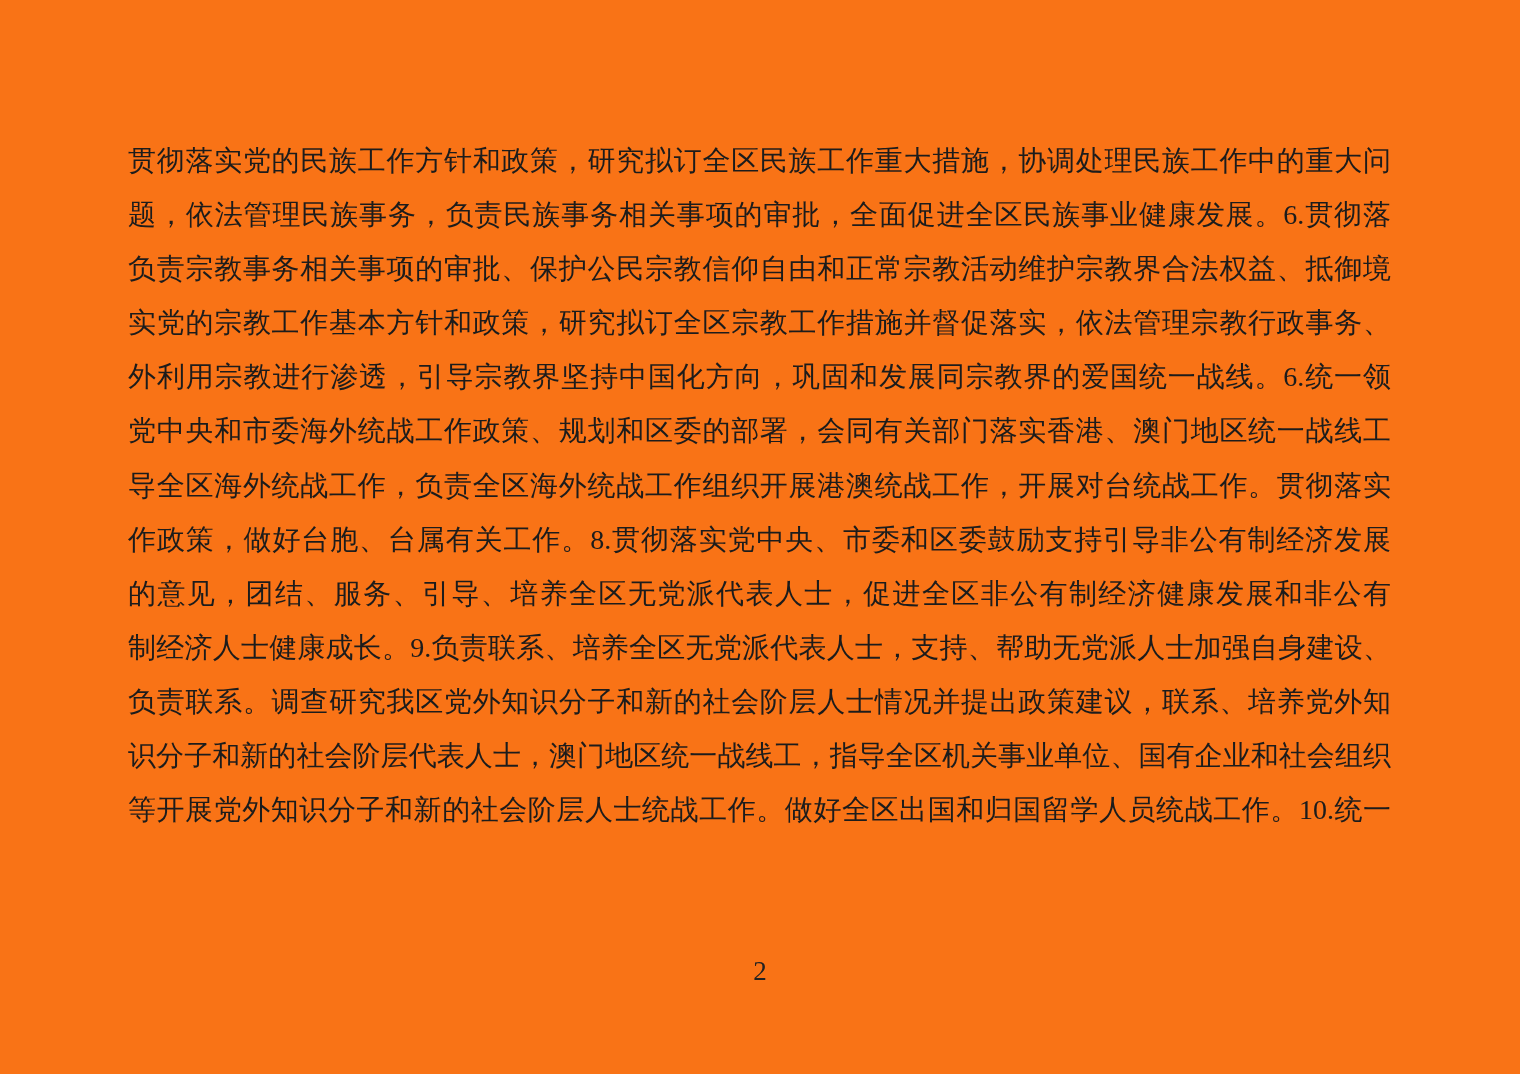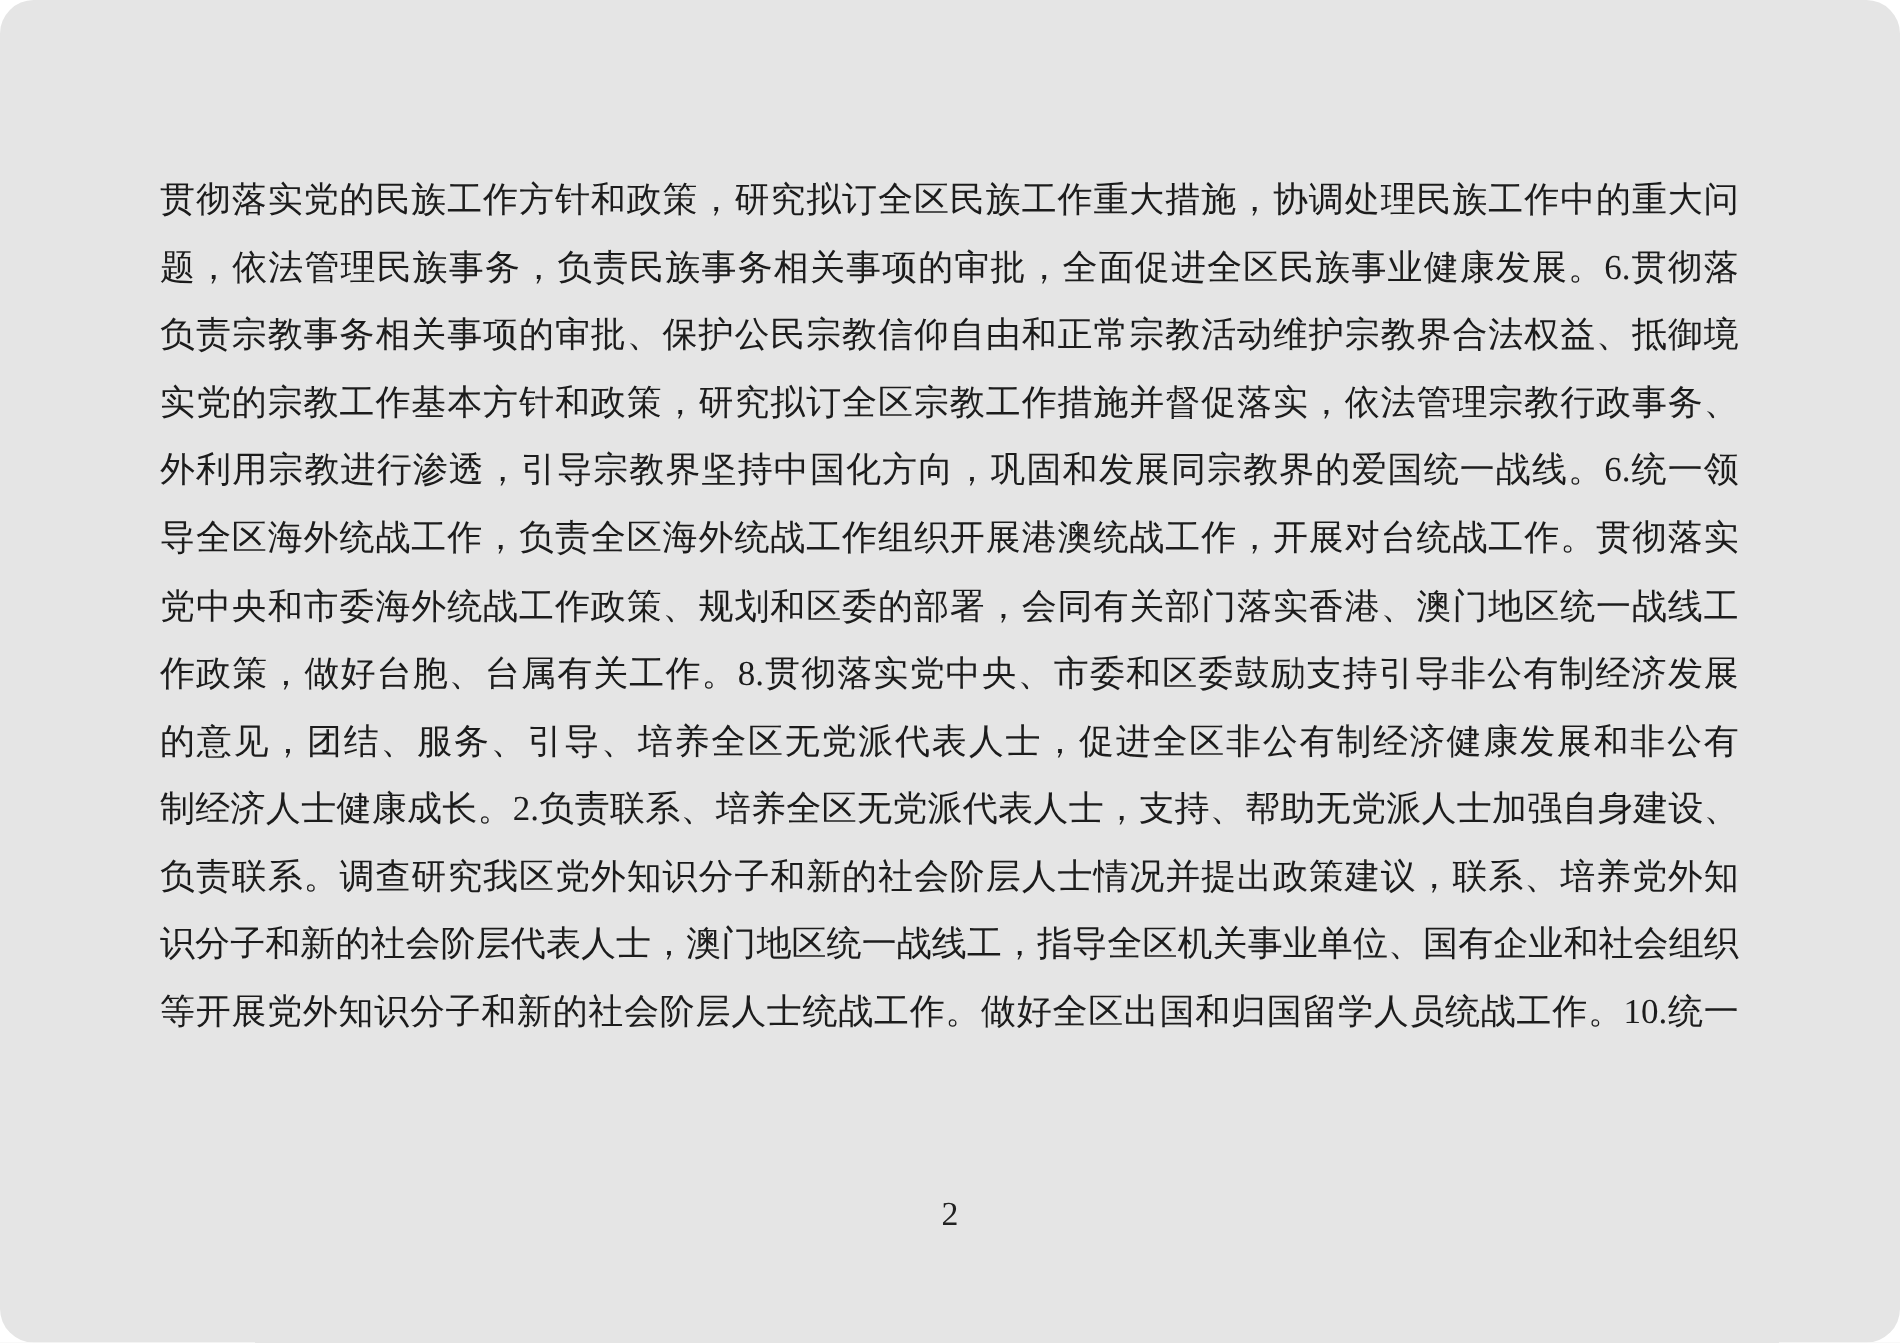--- a/index.html
+++ b/index.html
@@ -4,25 +4,24 @@
 <style>
   html, body {
     margin: 0;
     padding: 0;
     background: #ffffff;
   }
   .page {
     position: relative;
     width: 1520px;
     height: 1074px;
-    background: #e5e5e5;
+    background: #f97316;
     overflow: hidden;
     font-family: "Liberation Serif", "DejaVu Serif", serif;
     color: #1c1c1c;
-    border-radius: 27px;
   }
   .text-block {
     position: absolute;
     left: 128px;
     top: 134px;
     width: 1263px;
   }
   .line {
     font-size: 28px;
     line-height: 54.1px;
@@ -47,25 +46,25 @@
 </head>
 <body>
 
 <div class="page">
   <div class="text-block">
     <div class="line">贯彻落实党的民族工作方针和政策，研究拟订全区民族工作重大措施，协调处理民族工作中的重大问</div>
     <div class="line">题，依法管理民族事务，负责民族事务相关事项的审批，全面促进全区民族事业健康发展。6.贯彻落</div>
     <div class="line">负责宗教事务相关事项的审批、保护公民宗教信仰自由和正常宗教活动维护宗教界合法权益、抵御境</div>
     <div class="line">实党的宗教工作基本方针和政策，研究拟订全区宗教工作措施并督促落实，依法管理宗教行政事务、</div>
     <div class="line">外利用宗教进行渗透，引导宗教界坚持中国化方向，巩固和发展同宗教界的爱国统一战线。6.统一领</div>
+    <div class="line">党中央和市委海外统战工作政策、规划和区委的部署，会同有关部门落实香港、澳门地区统一战线工</div>
     <div class="line">导全区海外统战工作，负责全区海外统战工作组织开展港澳统战工作，开展对台统战工作。贯彻落实</div>
-    <div class="line">党中央和市委海外统战工作政策、规划和区委的部署，会同有关部门落实香港、澳门地区统一战线工</div>
     <div class="line">作政策，做好台胞、台属有关工作。8.贯彻落实党中央、市委和区委鼓励支持引导非公有制经济发展</div>
     <div class="line">的意见，团结、服务、引导、培养全区无党派代表人士，促进全区非公有制经济健康发展和非公有</div>
-    <div class="line">制经济人士健康成长。2.负责联系、培养全区无党派代表人士，支持、帮助无党派人士加强自身建设、</div>
+    <div class="line">制经济人士健康成长。9.负责联系、培养全区无党派代表人士，支持、帮助无党派人士加强自身建设、</div>
     <div class="line">负责联系。调查研究我区党外知识分子和新的社会阶层人士情况并提出政策建议，联系、培养党外知</div>
     <div class="line">识分子和新的社会阶层代表人士，澳门地区统一战线工，指导全区机关事业单位、国有企业和社会组织</div>
     <div class="line">等开展党外知识分子和新的社会阶层人士统战工作。做好全区出国和归国留学人员统战工作。10.统一</div>
   </div>
   <div class="footer">
     <span class="pagenum">2</span>
   </div>
 </div>
 
 </body></html>

